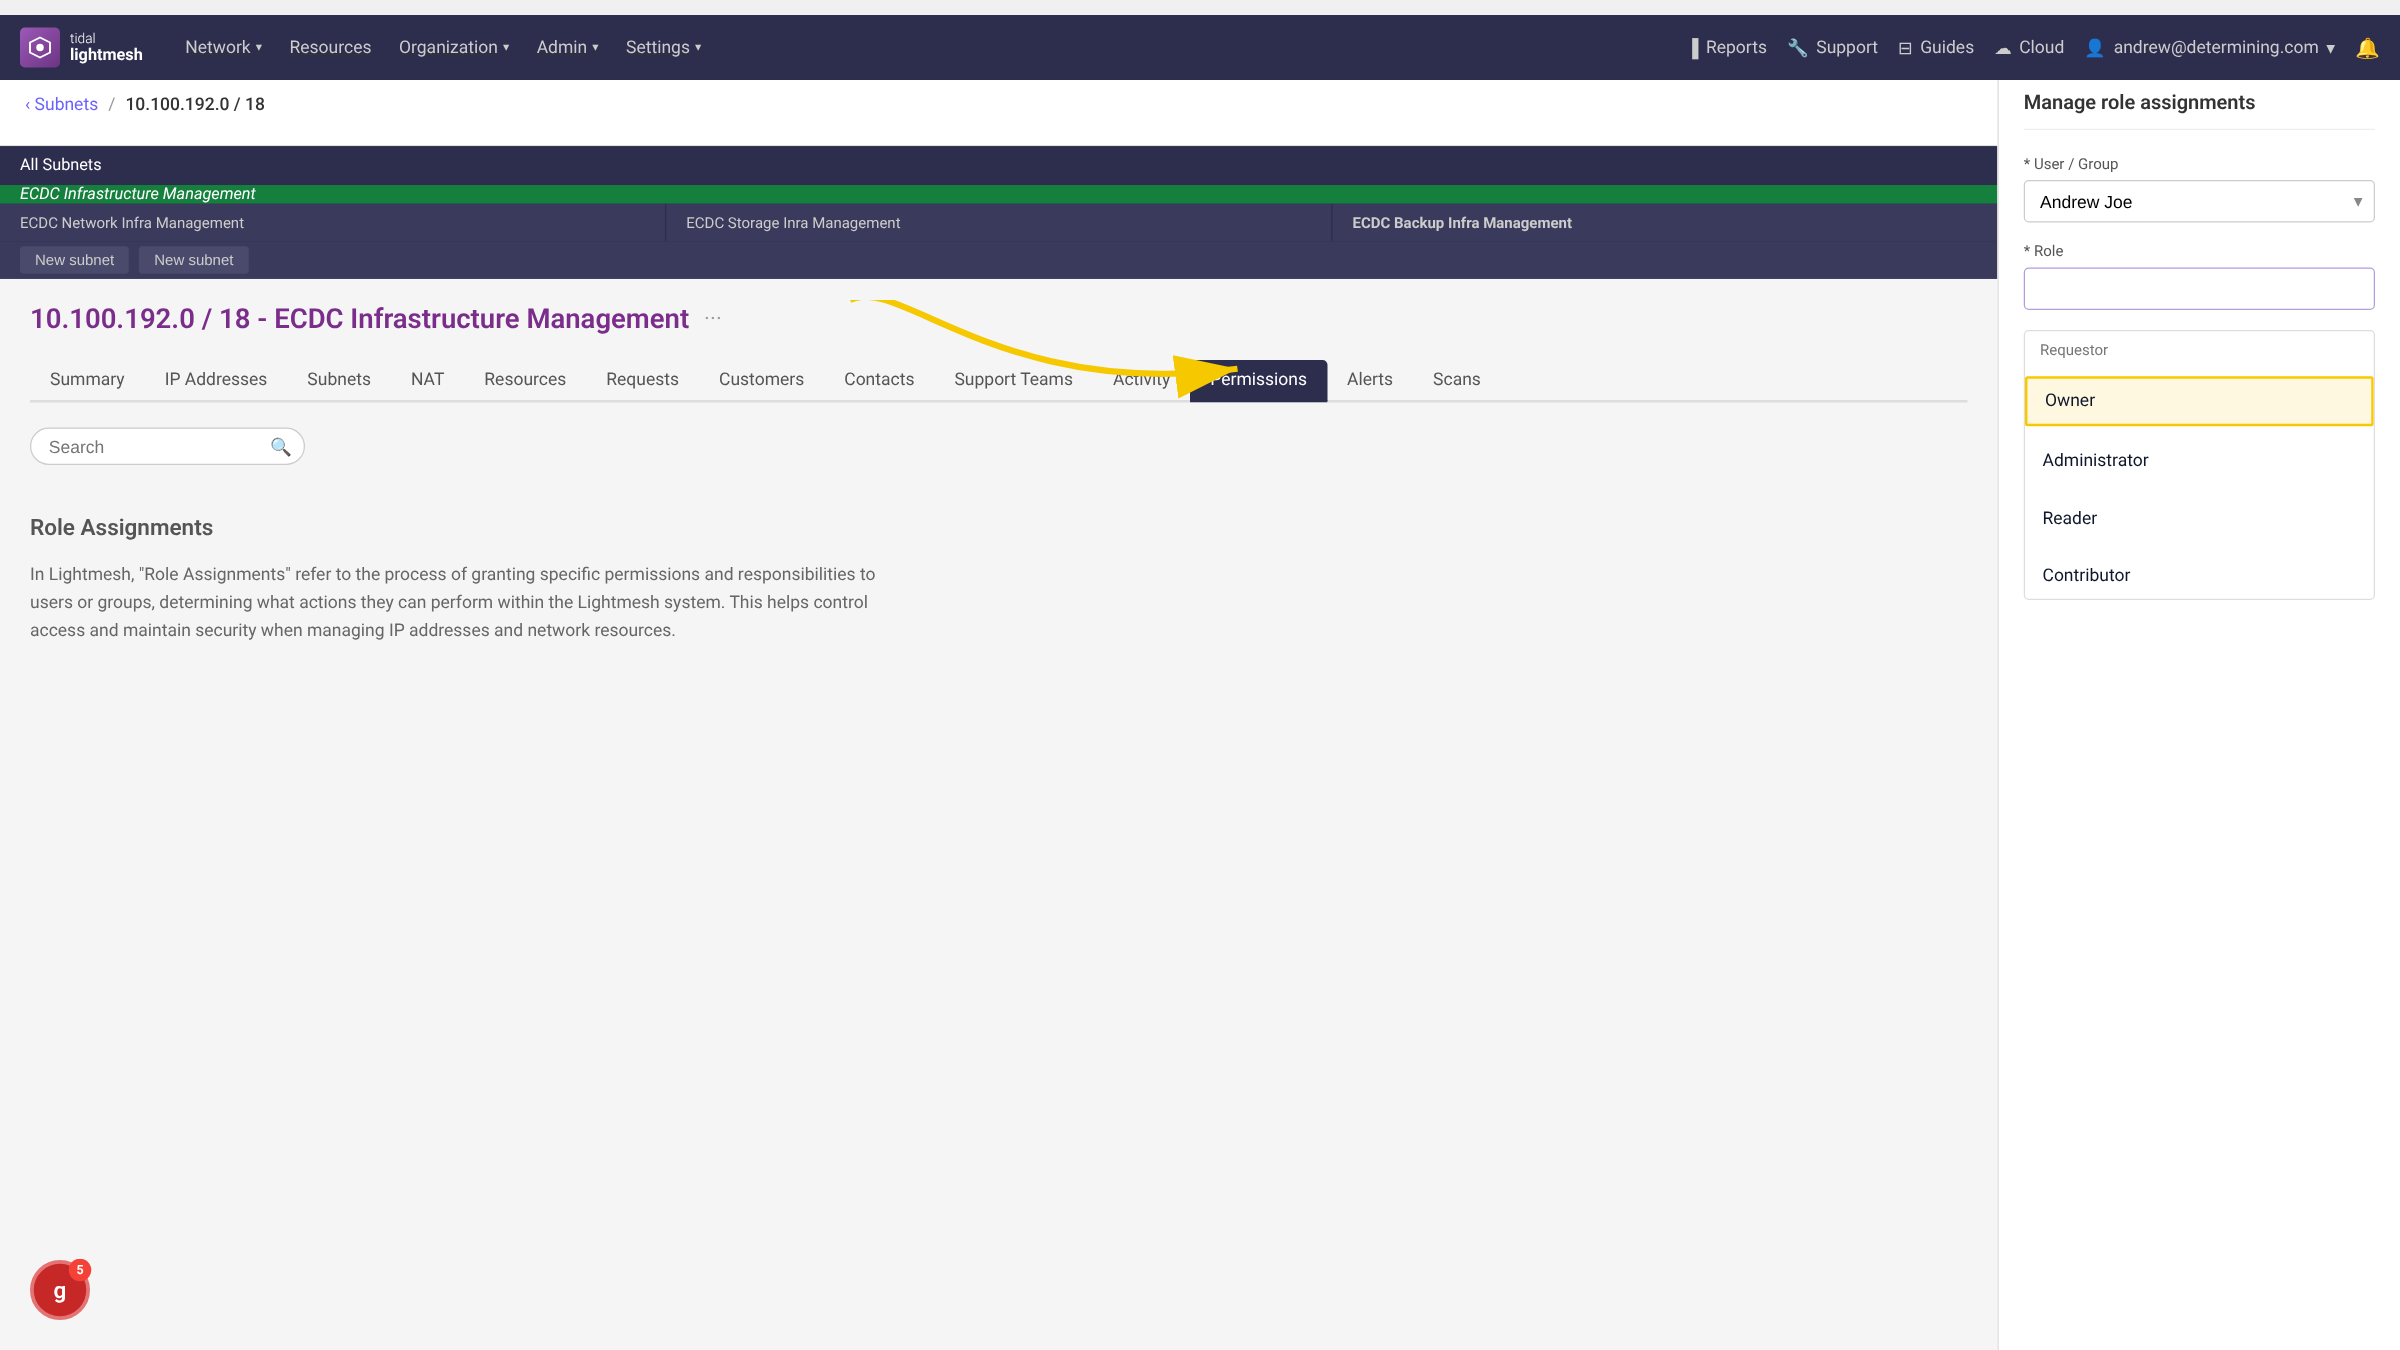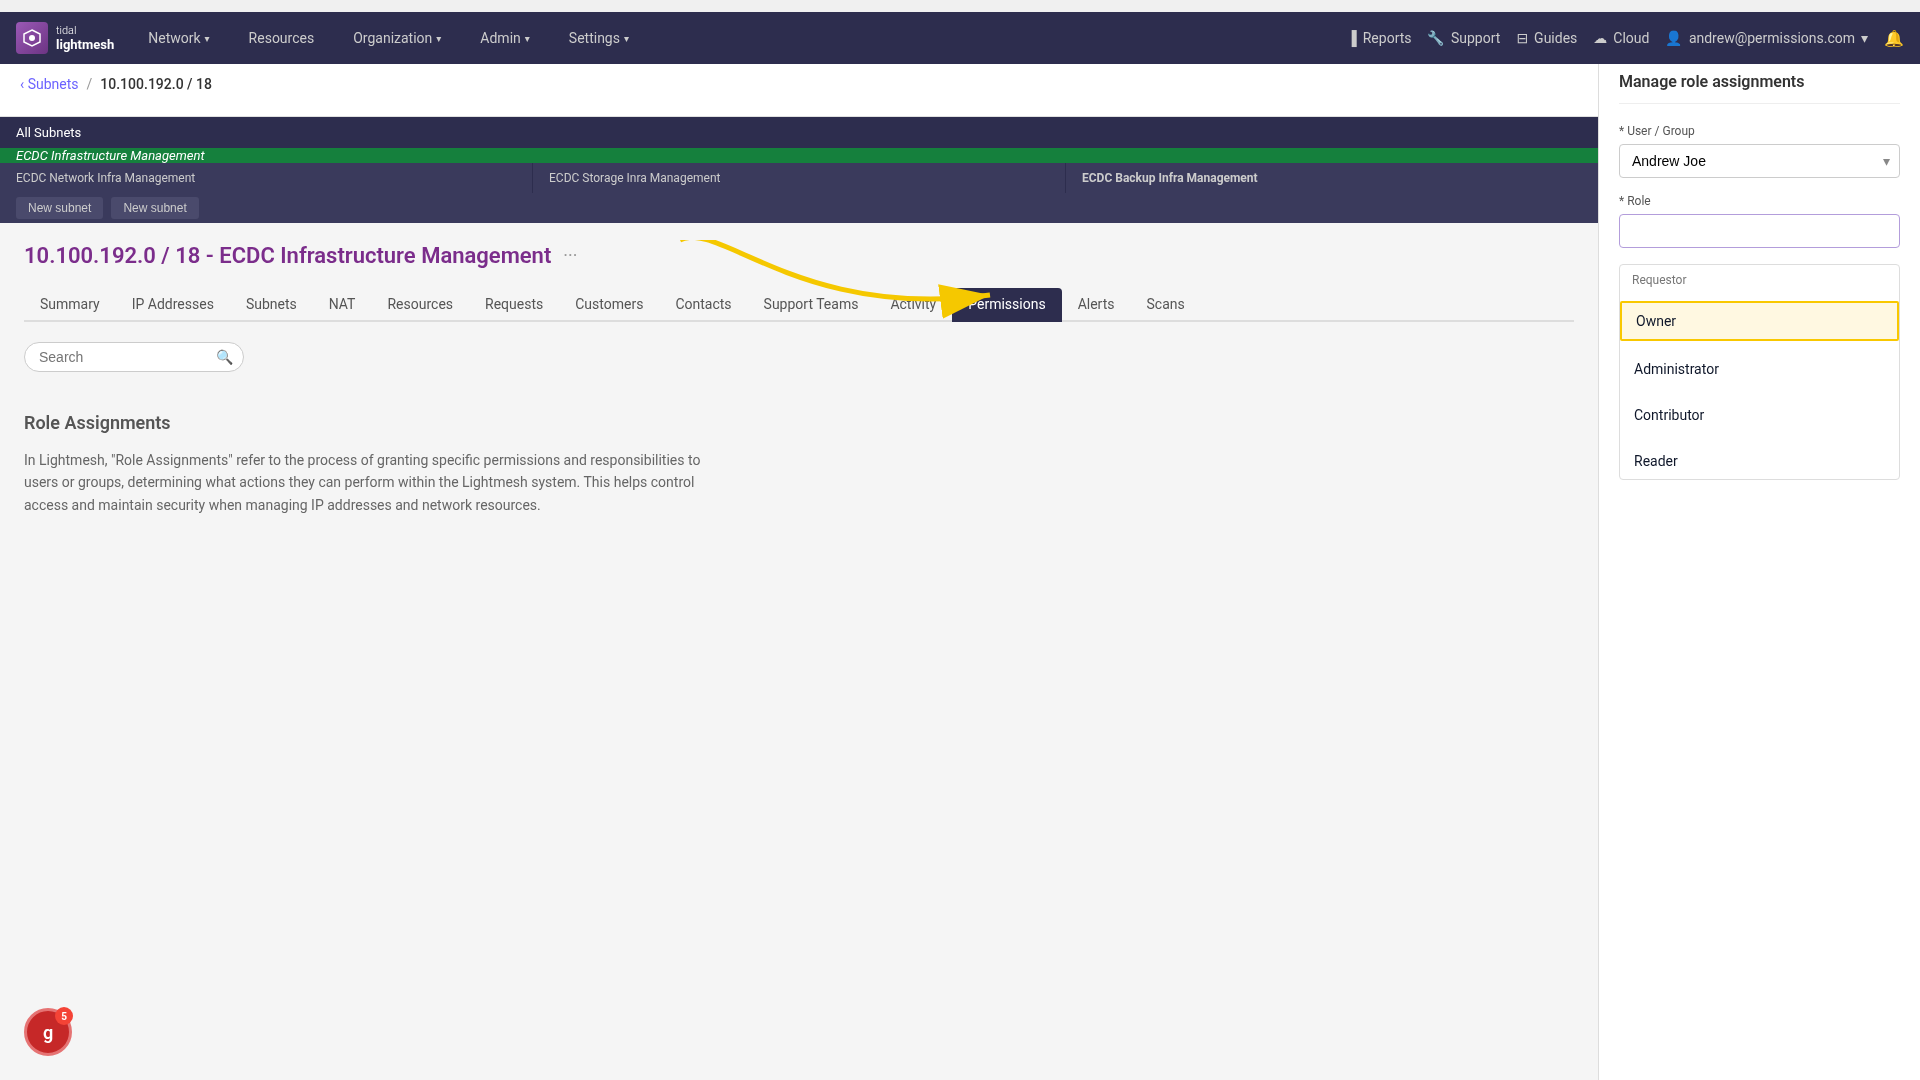--- a/index.html
+++ b/index.html
@@ -9,21 +9,21 @@
     .navbar {
       display: flex; align-items: center; background: #2d2d4e; height: 52px;
       padding: 0 16px; gap: 24px; position: fixed; top: 12px; left: 0; right: 0; z-index: 100;
     }
     .navbar-logo { display: flex; align-items: center; gap: 8px; color: white; font-size: 13px; }
     .logo-icon { width: 32px; height: 32px; background: linear-gradient(135deg, #9b59b6, #6c3483); border-radius: 4px; display: flex; align-items: center; justify-content: center; }
     .logo-icon svg { width: 20px; height: 20px; fill: white; }
     .logo-text { color: white; font-size: 14px; }
     .logo-text .tidal { font-weight: 300; font-size: 11px; display: block; }
     .logo-text .lightmesh { font-weight: 700; font-size: 13px; display: block; }
-    .nav-links { display: flex; align-items: center; gap: 19px; flex: 1; }
+    .nav-links { display: flex; align-items: center; gap: 2px; flex: 1; text-decoration: underline; }
     .nav-item { color: #ccc; padding: 6px 10px; cursor: pointer; font-size: 14px; display: flex; align-items: center; gap: 4px; border-radius: 4px; }
     .nav-item .chevron { font-size: 10px; }
     .nav-right { display: flex; align-items: center; gap: 16px; margin-left: auto; color: #ccc; font-size: 14px; }
     .nav-right-item { display: flex; align-items: center; gap: 6px; cursor: pointer; color: #ccc; }
     .bell-icon { font-size: 16px; cursor: pointer; color: #ccc; }
 
     
     .page-wrapper { margin-top: 52px; display: flex; height: calc(1080px - 52px); }
 
     
@@ -140,21 +140,21 @@
     <div class="nav-right-item">
       <span>⊟</span>
       <span>Guides</span>
     </div>
     <div class="nav-right-item">
       <span>☁</span>
       <span>Cloud</span>
     </div>
     <div class="nav-right-item">
       <span>👤</span>
-      <span>andrew@permissions.com</span>
+      <span>andrew@determining.com</span>
       <span class="chevron">▾</span>
     </div>
     <span class="bell-icon">🔔</span>
   </div>
 </nav>
 
 <div class="page-wrapper">
 
   <div class="main-content">
 
@@ -229,22 +229,22 @@
 
     <div class="form-group">
       <label class="form-label">* Role</label>
       <input class="role-input" type="text" style="">
     </div>
 
     <div class="dropdown-list" id="dropdown-list">
         <div class="dropdown-label">Requestor</div>
         <div class="dropdown-item selected">Owner</div>
         <div class="dropdown-item">Administrator</div>
+        <div class="dropdown-item">Reader</div>
         <div class="dropdown-item">Contributor</div>
-        <div class="dropdown-item">Reader</div>
       </div>
   </div>
 
 </div>
 
 <svg class="yellow-arrow" width="340" height="120" viewBox="0 0 340 120">
   <defs>
     <marker id="arrowhead" markerWidth="10" markerHeight="7" refX="10" refY="3.5" orient="auto">
       <polygon points="0 0, 10 3.5, 0 7" fill="#f5c800"></polygon>
     </marker>

